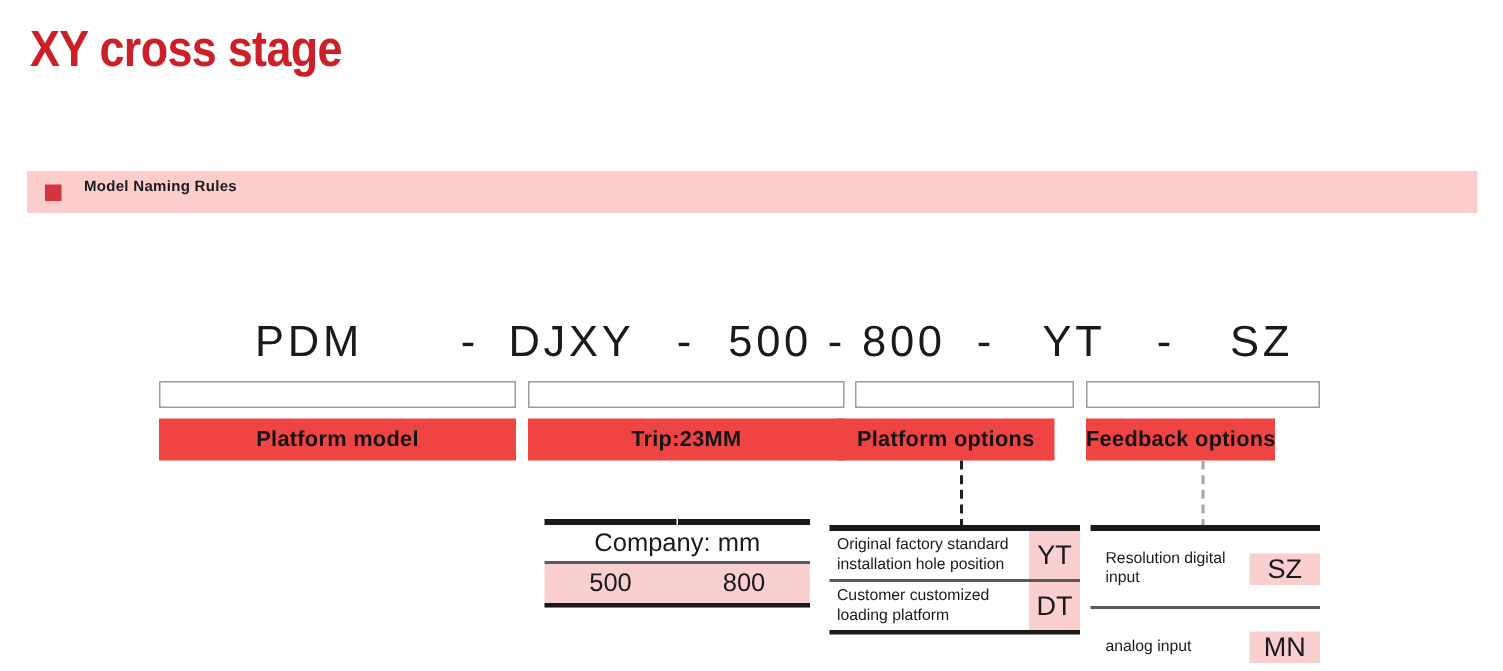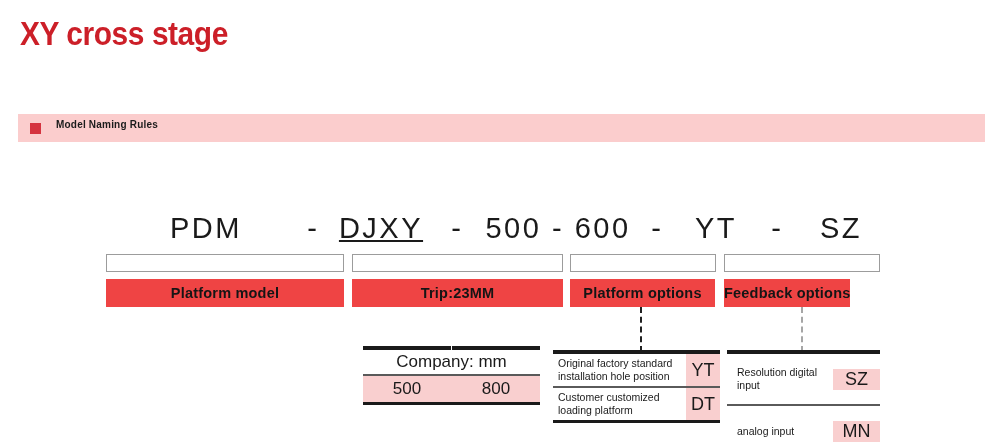--- a/index.html
+++ b/index.html
@@ -234,37 +234,37 @@
 <div class="page-title">XY cross stage</div>
 
 <div class="section-banner">
   <div class="section-marker"></div>
   <div class="section-title">Model Naming Rules</div>
 </div>
 
 <div class="code-row">
   <div class="code-seg" style="left:0px;   width:200px;">PDM</div>
   <div class="code-dash" style="left:196px; width:20px;">-</div>
-  <div class="code-seg" style="left:205px; width:140px;text-decoration:underline;">DJXY</div>
+  <div class="code-seg" style="left:205px; width:140px;">DJXY</div>
   <div class="code-dash" style="left:340px; width:20px;">-</div>
-  <div class="code-seg" style="left:362px; width:180px;">500 - 600</div>
+  <div class="code-seg" style="left:362px; width:180px;">500 - 800</div>
   <div class="code-dash" style="left:540px; width:20px;">-</div>
   <div class="code-seg" style="left:560px; width:100px;">YT</div>
   <div class="code-dash" style="left:660px; width:20px;">-</div>
   <div class="code-seg" style="left:685px; width:100px;">SZ</div>
 </div>
 
 <div class="wbox" style="left:106px; width:238px;"></div>
 <div class="wbox" style="left:352px; width:211px;"></div>
 <div class="wbox" style="left:570px; width:146px;"></div>
 <div class="wbox" style="left:724px; width:156px;"></div>
 
 <div class="pbar" style="left:106px; width:238px;">Platform model</div>
 <div class="pbar" style="left:352px; width:211px;">Trip:23MM</div>
-<div class="pbar" style="left:570px; width:145px;">Platform options</div>
+<div class="pbar" style="left:558px; width:145px;">Platform options</div>
 <div class="pbar" style="left:724px; width:126px;">Feedback options</div>
 
 <div class="connector dark" style="left:640px; top:307px; height:45px;"></div>
 <div class="connector light" style="left:801px; top:307px; height:45px;"></div>
 
 <div class="tbl trip-table">
   <div class="top-rule">
     <div class="trip-divider"></div>
   </div>
   <div class="hdr">Company: mm</div>

